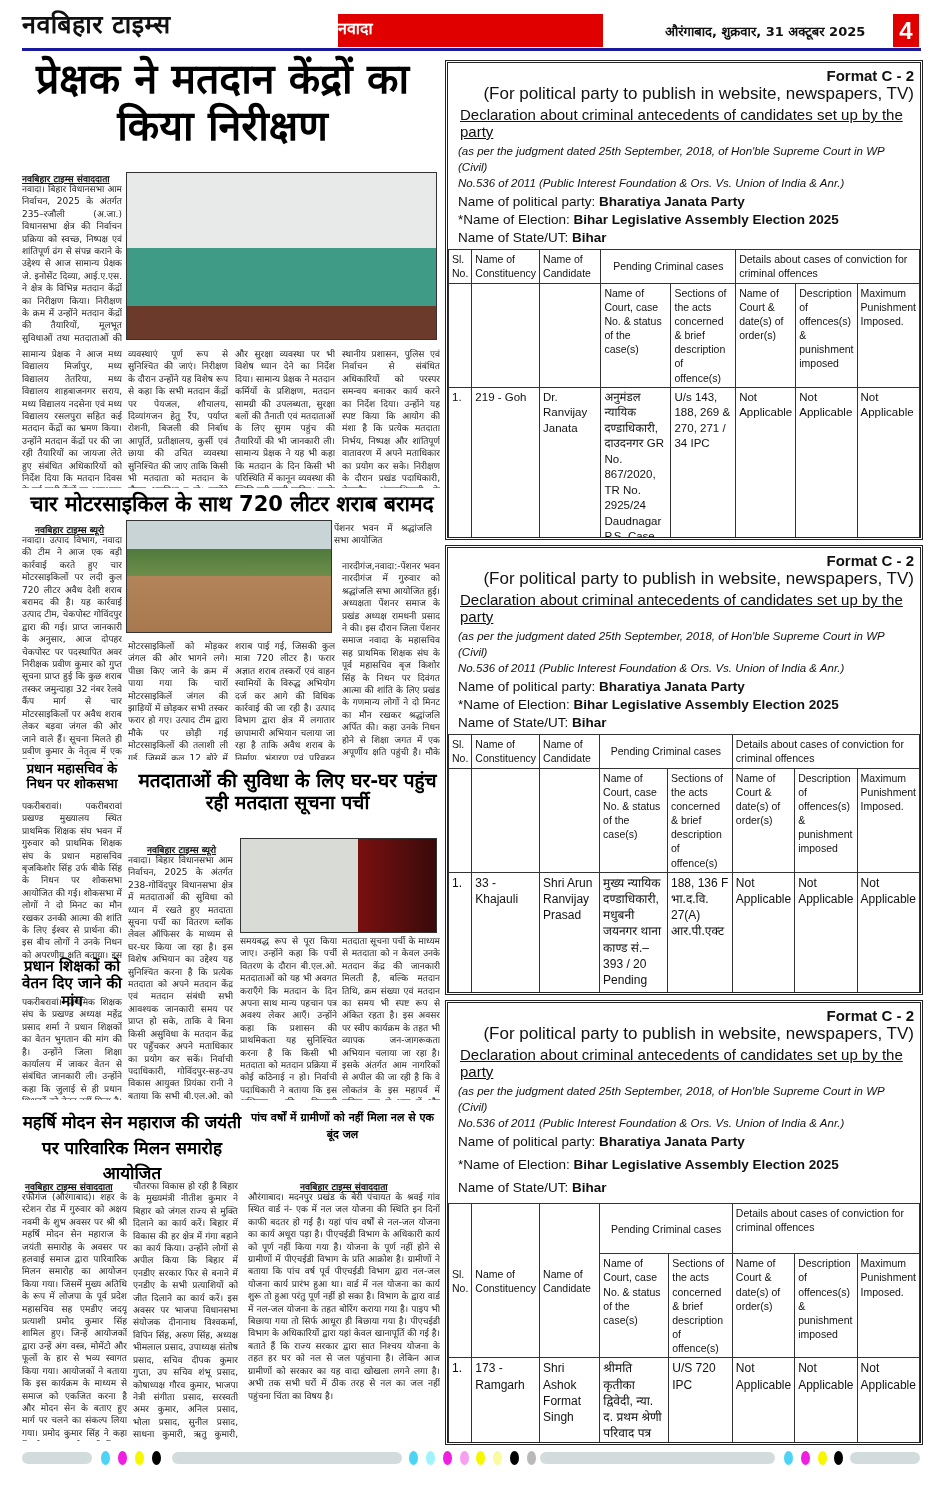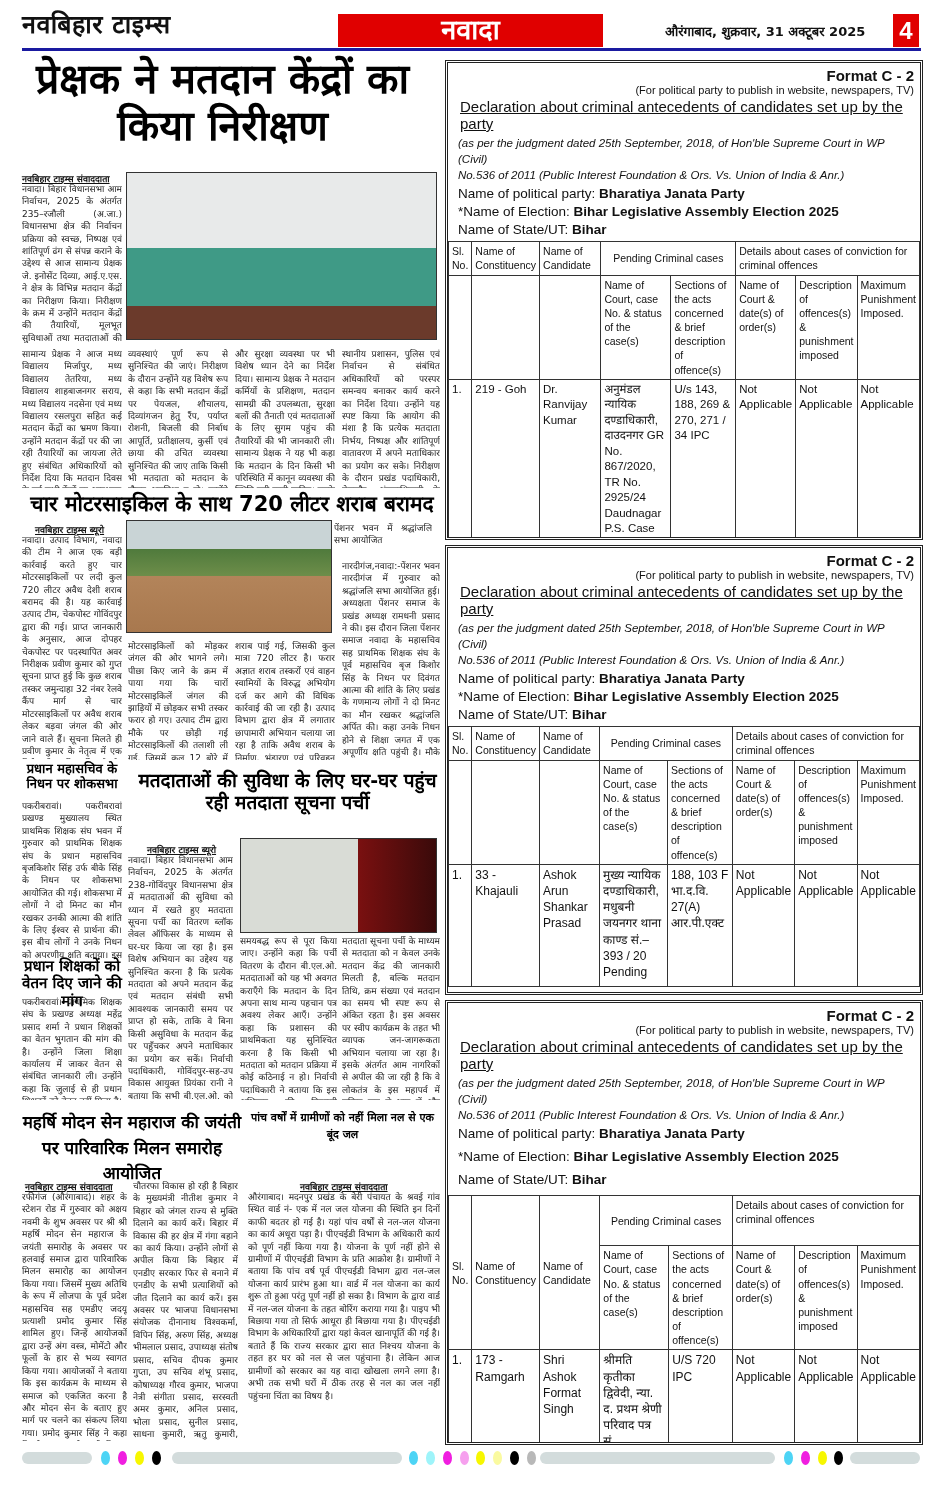--- a/index.html
+++ b/index.html
@@ -1,34 +1,34 @@
 <!DOCTYPE html>
 <html><head>
 <meta charset="utf-8">
 <style>
 *{box-sizing:border-box;margin:0;padding:0}
 body{width:945px;height:1489px;background:#fff;font-family:"Liberation Sans",sans-serif;color:#111;position:relative;overflow:hidden}
 .abs{position:absolute}
 .masthead-title{left:22px;top:6px;font-size:25px;font-weight:bold;font-family:"DejaVu Sans",sans-serif;letter-spacing:0.5px}
-.section-tag{left:338px;top:14px;width:265px;height:33px;background:#e00000;color:#fff;font-size:27px;font-weight:bold;text-align:center;line-height:33px;font-family:Liberation Serif, serif}
+.section-tag{left:338px;top:14px;width:265px;height:33px;background:#e00000;color:#fff;font-size:16px;font-weight:bold;text-align:left;line-height:33px;font-family:Liberation Mono, monospace}
 .dateline{left:665px;top:22px;font-size:13px;font-weight:bold;font-family:"DejaVu Sans",sans-serif}
 .pagenum{left:893px;top:14px;width:26px;height:33px;background:#e00000;color:#fff;font-size:24px;font-weight:bold;text-align:center;line-height:33px}
 .rule{left:22px;top:48px;width:899px;height:3px;background:#1a1aa0}
 .hl{font-family:"DejaVu Sans",sans-serif;font-weight:bold;text-align:center;line-height:1.15;color:#000}
 .hl-big{left:0;top:56px;width:445px;font-size:41px}
 .hl-med{font-size:22px}
 .byline{font-size:9px;font-weight:bold;text-decoration:underline;font-family:"DejaVu Sans",sans-serif}
 .body-text{font-size:9px;line-height:1.38;font-family:"DejaVu Sans",sans-serif;color:#222;text-align:justify;overflow:hidden}
 .photo{background:#6a7a6a;border:1px solid #333;overflow:hidden}
 .photo1{left:126px;top:172px;width:311px;height:168px;background:linear-gradient(180deg,#e8eaea 0%,#e8eaea 45%,#3f9a86 45%,#3f9a86 80%,#6b3a2b 80%)}
 .photo2b{left:126px;top:520px;width:206px;height:113px;background:linear-gradient(180deg,#c9d4d6 0%,#c9d4d6 25%,#4f7a3c 25%,#6e8e4a 50%,#b3845a 50%,#a8784e 100%)}
 .photo3{left:240px;top:838px;width:197px;height:95px;background:linear-gradient(90deg,#d9dcd6 0%,#d9dcd6 60%,#7a1010 60%,#3a0a0a 100%)}
 .ad{border:3px double #222;background:#fff;padding:0;font-family:"Liberation Sans",sans-serif;overflow:hidden}
 .ad-format{text-align:right;font-weight:bold;font-size:15px;padding:4px 6px 0 0}
-.ad-purpose{text-align:right;font-size:11px;padding:0 6px 0 0}
+.ad-purpose{text-align:right;font-size:17px;padding:0 6px 0 0}
 .ad-title{font-size:15px;text-decoration:underline;padding:2px 0 0 12px}
 .ad-judg{font-size:11.5px;font-style:italic;padding:3px 8px 0 10px;line-height:1.4}
 .ad-line{font-size:13.5px;padding:3px 0 0 10px}
 .ad-line b{font-weight:bold}
 table.ad-table{border-collapse:collapse;width:100%;font-size:10.5px;margin-top:4px}
 table.ad-table td{border:1px solid #333;vertical-align:top;padding:2px 3px;line-height:1.35}
 .ad-note{font-size:11.5px;padding:3px 6px;line-height:1.35}
 .colorbar{top:1452px;height:12px;border-radius:6px;background:#d3dcdc}
 .dot{top:1451px;width:9px;height:14px;border-radius:50%}
 </style>
@@ -105,21 +105,21 @@
           <td></td>
           <td style="width:80px">Name of Court, case No. &amp; status of the case(s)</td>
           <td style="width:76px">Sections of the acts concerned &amp; brief description of offence(s)</td>
           <td style="width:52px">Name of Court &amp; date(s) of order(s)</td>
           <td style="width:57px">Description of offences(s) &amp; punishment imposed</td>
           <td>Maximum Punishment Imposed.</td>
         </tr>
     <tr style="height:132px;font-size:11.5px">
           <td>1.</td>
           <td>219 - Goh</td>
-          <td>Dr. Ranvijay Kumar</td>
+          <td>Dr. Ranvijay Janata</td>
           <td>अनुमंडल न्यायिक दण्डाधिकारी, दाउदनगर GR No. 867/2020, TR No. 2925/24 Daudnagar P.S. Case no. 243/2020 Pending</td>
           <td>U/s 143, 188, 269 &amp; 270, 271 / 34 IPC</td>
           <td>Not Applicable</td>
           <td>Not Applicable</td>
           <td>Not Applicable</td>
         </tr>
   </tbody>
     </table>
 
 </div>
@@ -147,23 +147,23 @@
           <td></td>
           <td style="width:80px">Name of Court, case No. &amp; status of the case(s)</td>
           <td style="width:76px">Sections of the acts concerned &amp; brief description of offence(s)</td>
           <td style="width:52px">Name of Court &amp; date(s) of order(s)</td>
           <td style="width:57px">Description of offences(s) &amp; punishment imposed</td>
           <td>Maximum Punishment Imposed.</td>
         </tr>
     <tr style="height:122px;font-size:12px">
           <td>1.</td>
           <td>33 - Khajauli</td>
-          <td>Ashok Arun Shankar Prasad</td>
+          <td>Shri Arun Ranvijay Prasad</td>
           <td>मुख्य न्यायिक दण्डाधिकारी, मधुबनी जयनगर थाना काण्ड सं.– 393 / 20 Pending</td>
-          <td>188, 103 F भा.द.वि. 27(A) आर.पी.एक्ट</td>
+          <td>188, 136 F भा.द.वि. 27(A) आर.पी.एक्ट</td>
           <td>Not Applicable</td>
           <td>Not Applicable</td>
           <td>Not Applicable</td>
         </tr>
   </tbody>
     </table>
   <div class="ad-note">*In the case of election to Council of States or election to Legislative Council by MLAs, mention the Election concerned in place of name of constituency.</div>
 </div>
 
 <div class="abs ad" style="left:445px;top:1000px;width:478px;height:445px">

